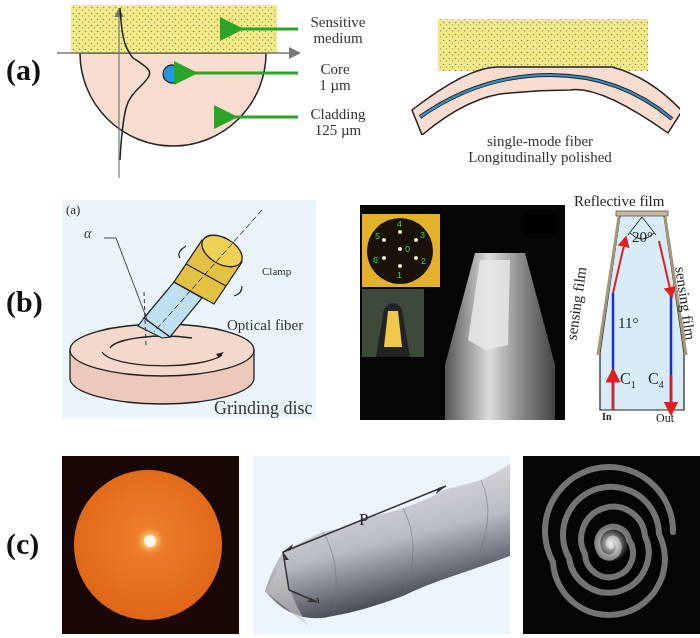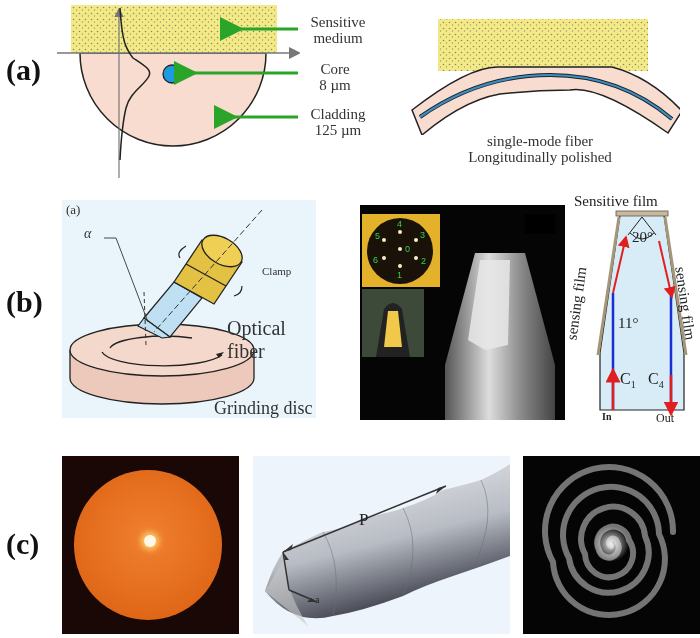--- a/index.html
+++ b/index.html
@@ -47,21 +47,21 @@
     <line x1="298" y1="117" x2="232" y2="117" stroke="#2aa52a" stroke-width="3" marker-end="url(#garr)"></line>
   </svg>
 </div>
 
 <div class="abs lbl" style="left:298px;top:14px;width:80px;">
   <div>Sensitive</div>
   <div>medium</div>
 </div>
 <div class="abs lbl" style="left:300px;top:61px;width:70px;">
   <div>Core</div>
-  <div>8 µm</div>
+  <div>1 µm</div>
 </div>
 <div class="abs lbl" style="left:300px;top:106px;width:76px;">
   <div>Cladding</div>
   <div>125 µm</div>
 </div>
 
 <div class="abs" style="left:400px;top:15px;width:280px;height:120px;">
   <svg width="280" height="120" viewBox="0 0 280 120">
     <defs>
       <pattern id="dots2" width="6" height="6" patternUnits="userSpaceOnUse">
@@ -104,21 +104,21 @@
     <path d="M172,96 q8,-2 8,-10" fill="none" stroke="#222" stroke-width="1.2"></path>
 
     <line x1="200" y1="10" x2="92" y2="132" stroke="#333" stroke-width="1" stroke-dasharray="6,3"></line>
     <line x1="82" y1="92" x2="84" y2="145" stroke="#333" stroke-width="1" stroke-dasharray="4,3"></line>
 
     <polyline points="42,38 54,38 86,122" fill="none" stroke="#333" stroke-width="0.9"></polyline>
   </svg>
   <div class="abs" style="left:4px;top:2px;font-size:13px;color:#333;">(a)</div>
   <div class="abs" style="left:22px;top:26px;font-size:14px;font-style:italic;color:#333;">α</div>
   <div class="abs" style="left:200px;top:65px;font-size:11px;color:#333;">Clamp</div>
-  <div class="abs" style="left:165px;top:117px;font-size:20px;color:#333;">Optical fiber</div>
+  <div class="abs" style="left:165px;top:117px;font-size:15px;color:#333;">Optical fiber</div>
   <div class="abs" style="left:152px;top:198px;font-size:18px;color:#333;">Grinding disc</div>
 </div>
 
 <div class="abs" style="left:360px;top:205px;width:205px;height:215px;background:#050505;overflow:hidden;">
 
   <svg class="abs" style="left:0;top:0;" width="205" height="215" viewBox="0 0 205 215">
     <defs>
       <linearGradient id="tipg" x1="0" x2="1">
         <stop offset="0" stop-color="#555"></stop>
         <stop offset="0.4" stop-color="#ddd"></stop>
@@ -176,21 +176,21 @@
     <path d="M95,22 L116,160" stroke="#a5967a" stroke-width="3"></path>
     <path d="M58,40 L72,22 L86,40" fill="none" stroke="#222" stroke-width="1"></path>
     <path d="M60,38 Q72,50 84,38" fill="none" stroke="#222" stroke-width="1"></path>
     <line x1="43" y1="98" x2="43" y2="215" stroke="#1a2fd0" stroke-width="2.5"></line>
     <line x1="101" y1="98" x2="101" y2="215" stroke="#1a2fd0" stroke-width="2.5"></line>
     <line x1="43" y1="98" x2="55" y2="46" stroke="#e02020" stroke-width="2" marker-end="url(#ra)"></line>
     <line x1="89" y1="46" x2="101" y2="98" stroke="#e02020" stroke-width="2" marker-end="url(#ra)"></line>
     <line x1="43" y1="215" x2="43" y2="180" stroke="#e02020" stroke-width="2.5" marker-end="url(#ra)"></line>
     <line x1="101" y1="180" x2="101" y2="214" stroke="#e02020" stroke-width="2.5" marker-end="url(#ra)"></line>
   </svg>
-  <div class="abs" style="left:4px;top:-2px;font-size:15px;white-space:nowrap;">Sensitive film</div>
+  <div class="abs" style="left:4px;top:-2px;font-size:15px;white-space:nowrap;">Reflective film</div>
   <div class="abs" style="left:-30px;top:100px;font-size:15px;white-space:nowrap;transform:rotate(-82deg);">sensing film</div>
   <div class="abs" style="left:78px;top:100px;font-size:15px;white-space:nowrap;transform:rotate(82deg);">sensing film</div>
   <div class="abs" style="left:62px;top:34px;font-size:15px;">20°</div>
   <div class="abs" style="left:48px;top:120px;font-size:15px;">11°</div>
   <div class="abs" style="left:50px;top:175px;font-size:16px;"><span>C</span><sub style="font-size:10px;">1</sub></div>
   <div class="abs" style="left:78px;top:175px;font-size:16px;"><span>C</span><sub style="font-size:10px;">4</sub></div>
   <div class="abs" style="left:32px;top:216px;font-size:10px;font-weight:bold;">In</div>
   <div class="abs" style="left:86px;top:216px;font-size:12px;">Out</div>
 </div>
 

